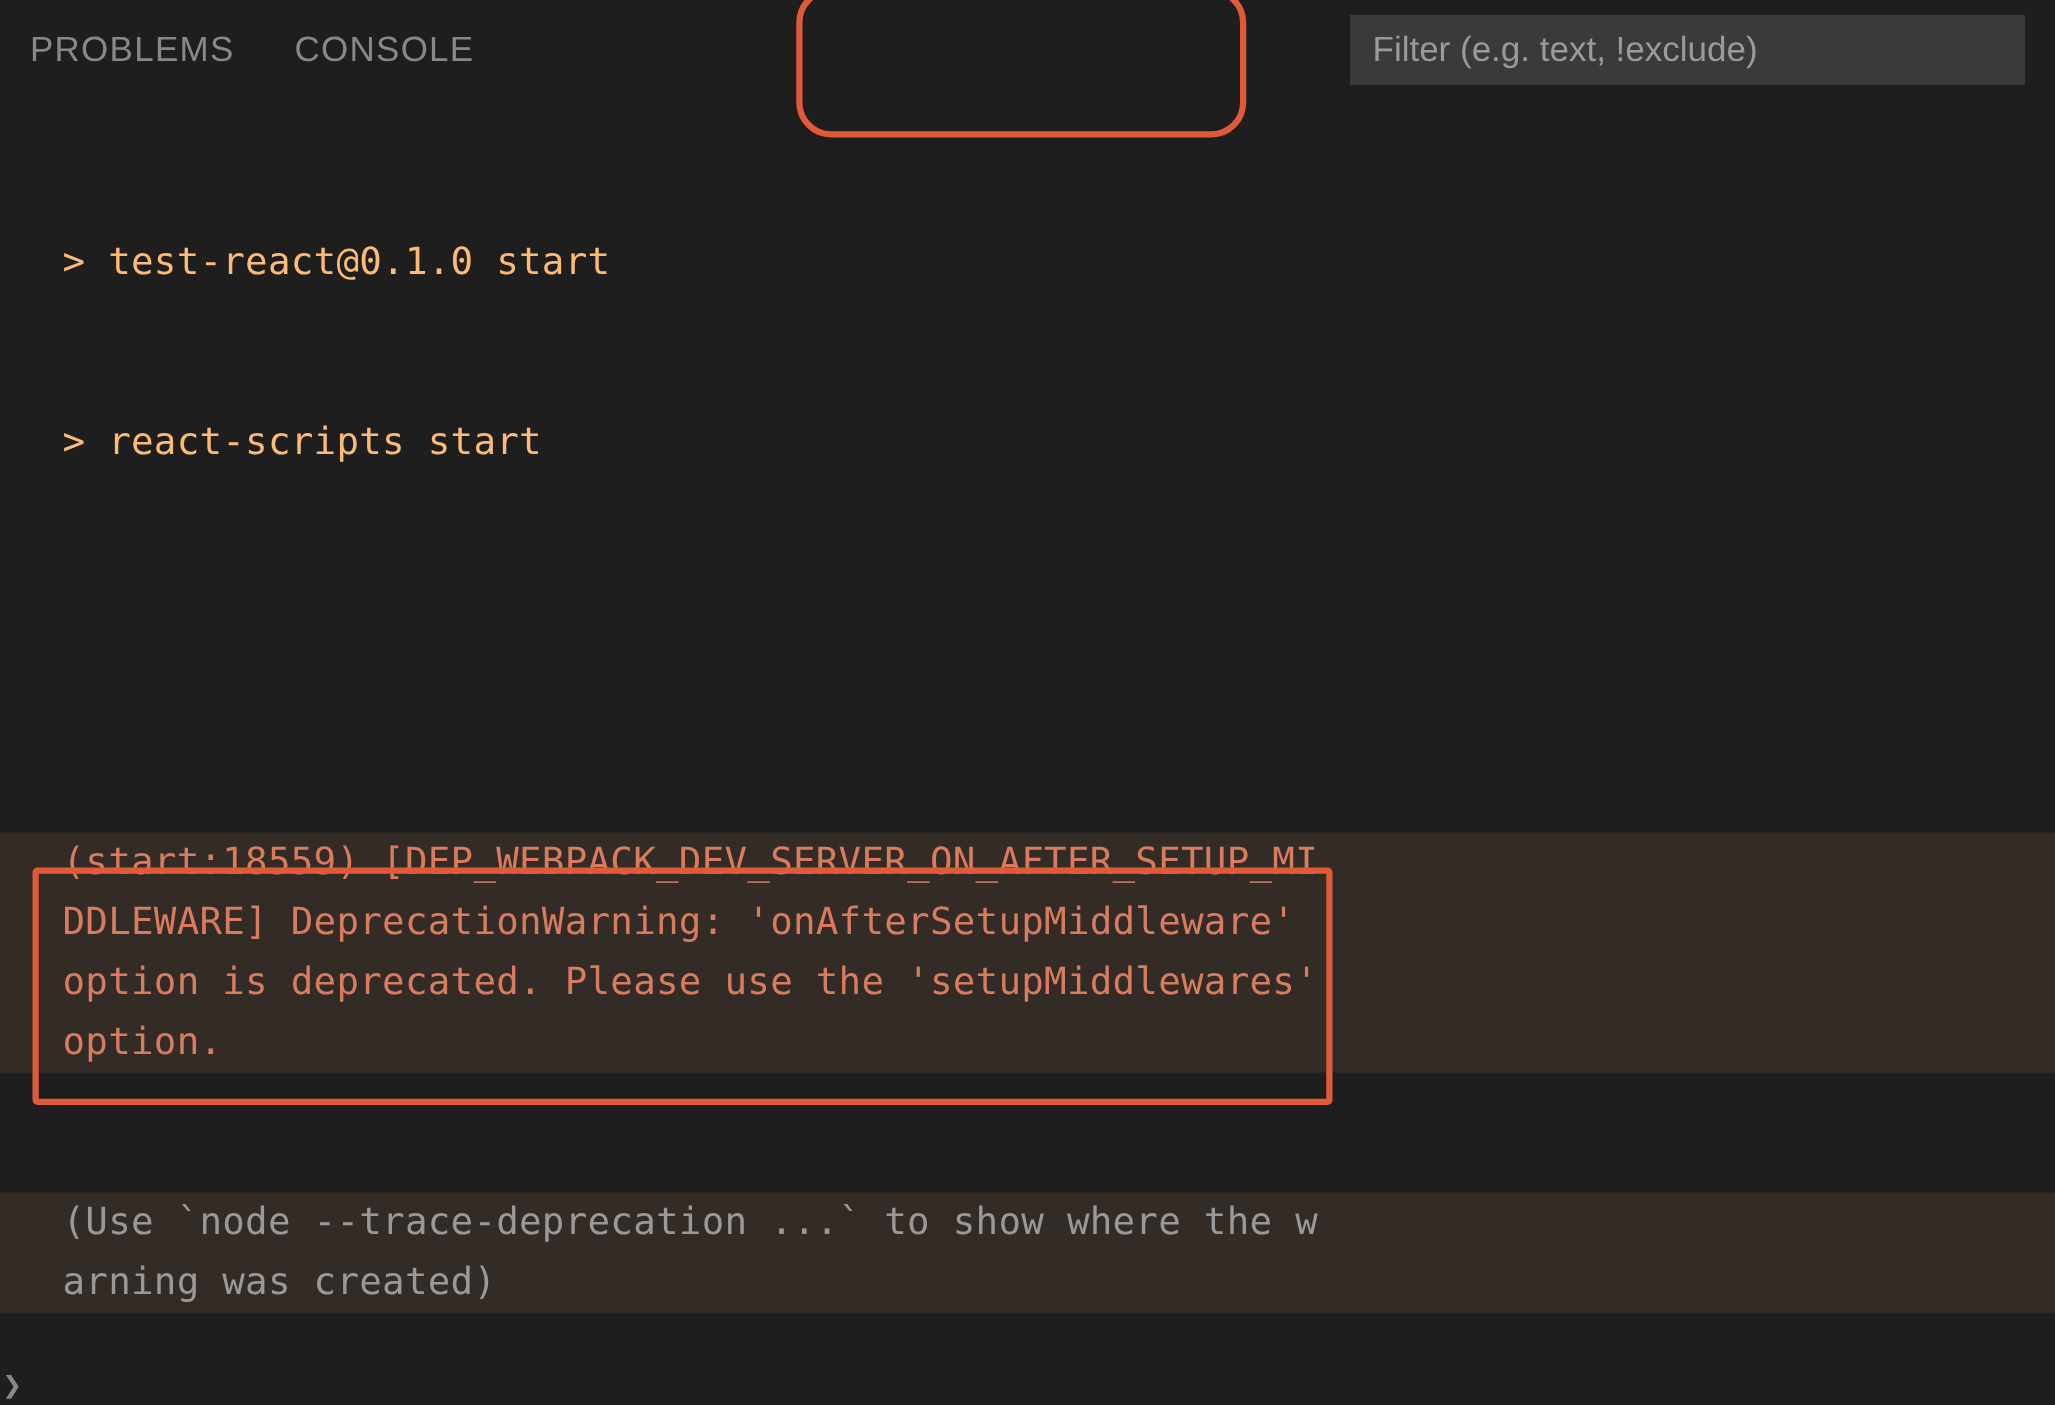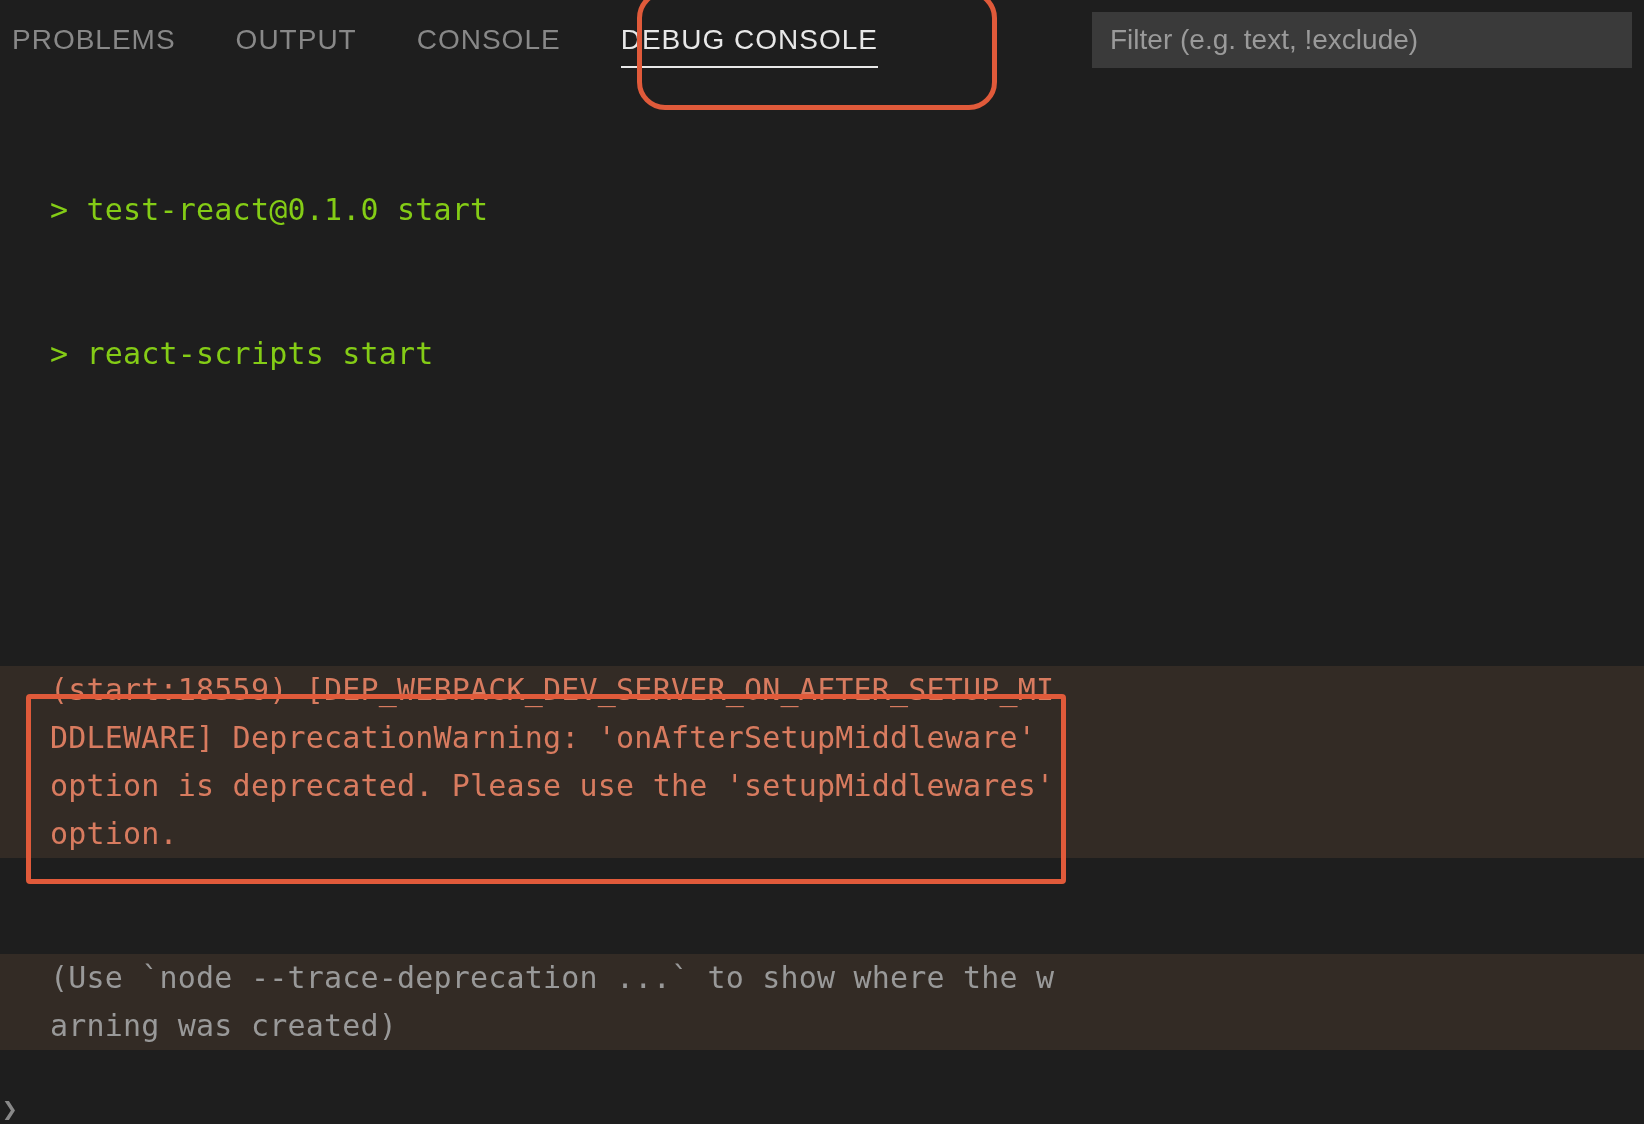--- a/index.html
+++ b/index.html
@@ -8,23 +8,23 @@
       height: 1124px;
       background: #1e1e1e;
       font-family: 'Menlo', 'Monaco', 'Consolas', monospace;
       overflow: hidden;
       color: #cccccc;
     }
     .panel-tabs {
       display: flex;
       align-items: center;
       height: 80px;
-      padding: 0 12px;
+      padding: 0 24px;
       background: #1e1e1e;
-      gap: 60px;
+      gap: 48px;
       position: relative;
     }
     .tab {
       font-size: 28px;
       color: #888888;
       letter-spacing: 1px;
       padding: 20px 0;
       cursor: pointer;
       font-family: -apple-system, BlinkMacSystemFont, 'Segoe UI', sans-serif;
     }
@@ -76,21 +76,21 @@
       letter-spacing: 0.2px;
     }
     .row {
       display: flex;
       padding: 0 50px;
       min-height: 48px;
       align-items: flex-start;
     }
     .row.warn-bg { background: #332b25; }
     .row .left { flex: 0 0 1010px; white-space: pre-wrap; word-break: break-all; }
-    .c-blue { color: #84cc16; }
+    .c-blue { color: #fdba74; }
     .c-orange { color: #d87b5f; }
     .c-gray { color: #999999; }
     .highlight-box-urls {
       position: absolute;
       left: 26px;
       top: 694px;
       width: 1040px;
       height: 190px;
       border: 5px solid #e05a3a;
       border-radius: 4px;
@@ -103,23 +103,21 @@
       bottom: 0px;
       color: #888;
       font-size: 26px;
     }
   </style>
 </head>
 <body>
 
 <div class="panel-tabs">
   <div class="tab">PROBLEMS</div>
-  <div class="tab">OUTPUT</div>
   <div class="tab">CONSOLE</div>
-  <div class="tab active">DEBUG CONSOLE</div>
   <div class="filter-wrap">
     <input class="filter-input" placeholder="Filter (e.g. text, !exclude)" style="">
   </div>
   <div class="highlight-box-tab"></div>
 </div>
 
 <div class="console">
   <div class="row"><div class="left c-blue">&gt; test-react@0.1.0 start</div></div>
   <div class="row"><div class="left c-blue">&gt; react-scripts start</div></div>
   <div class="row" style="height:48px"></div>

